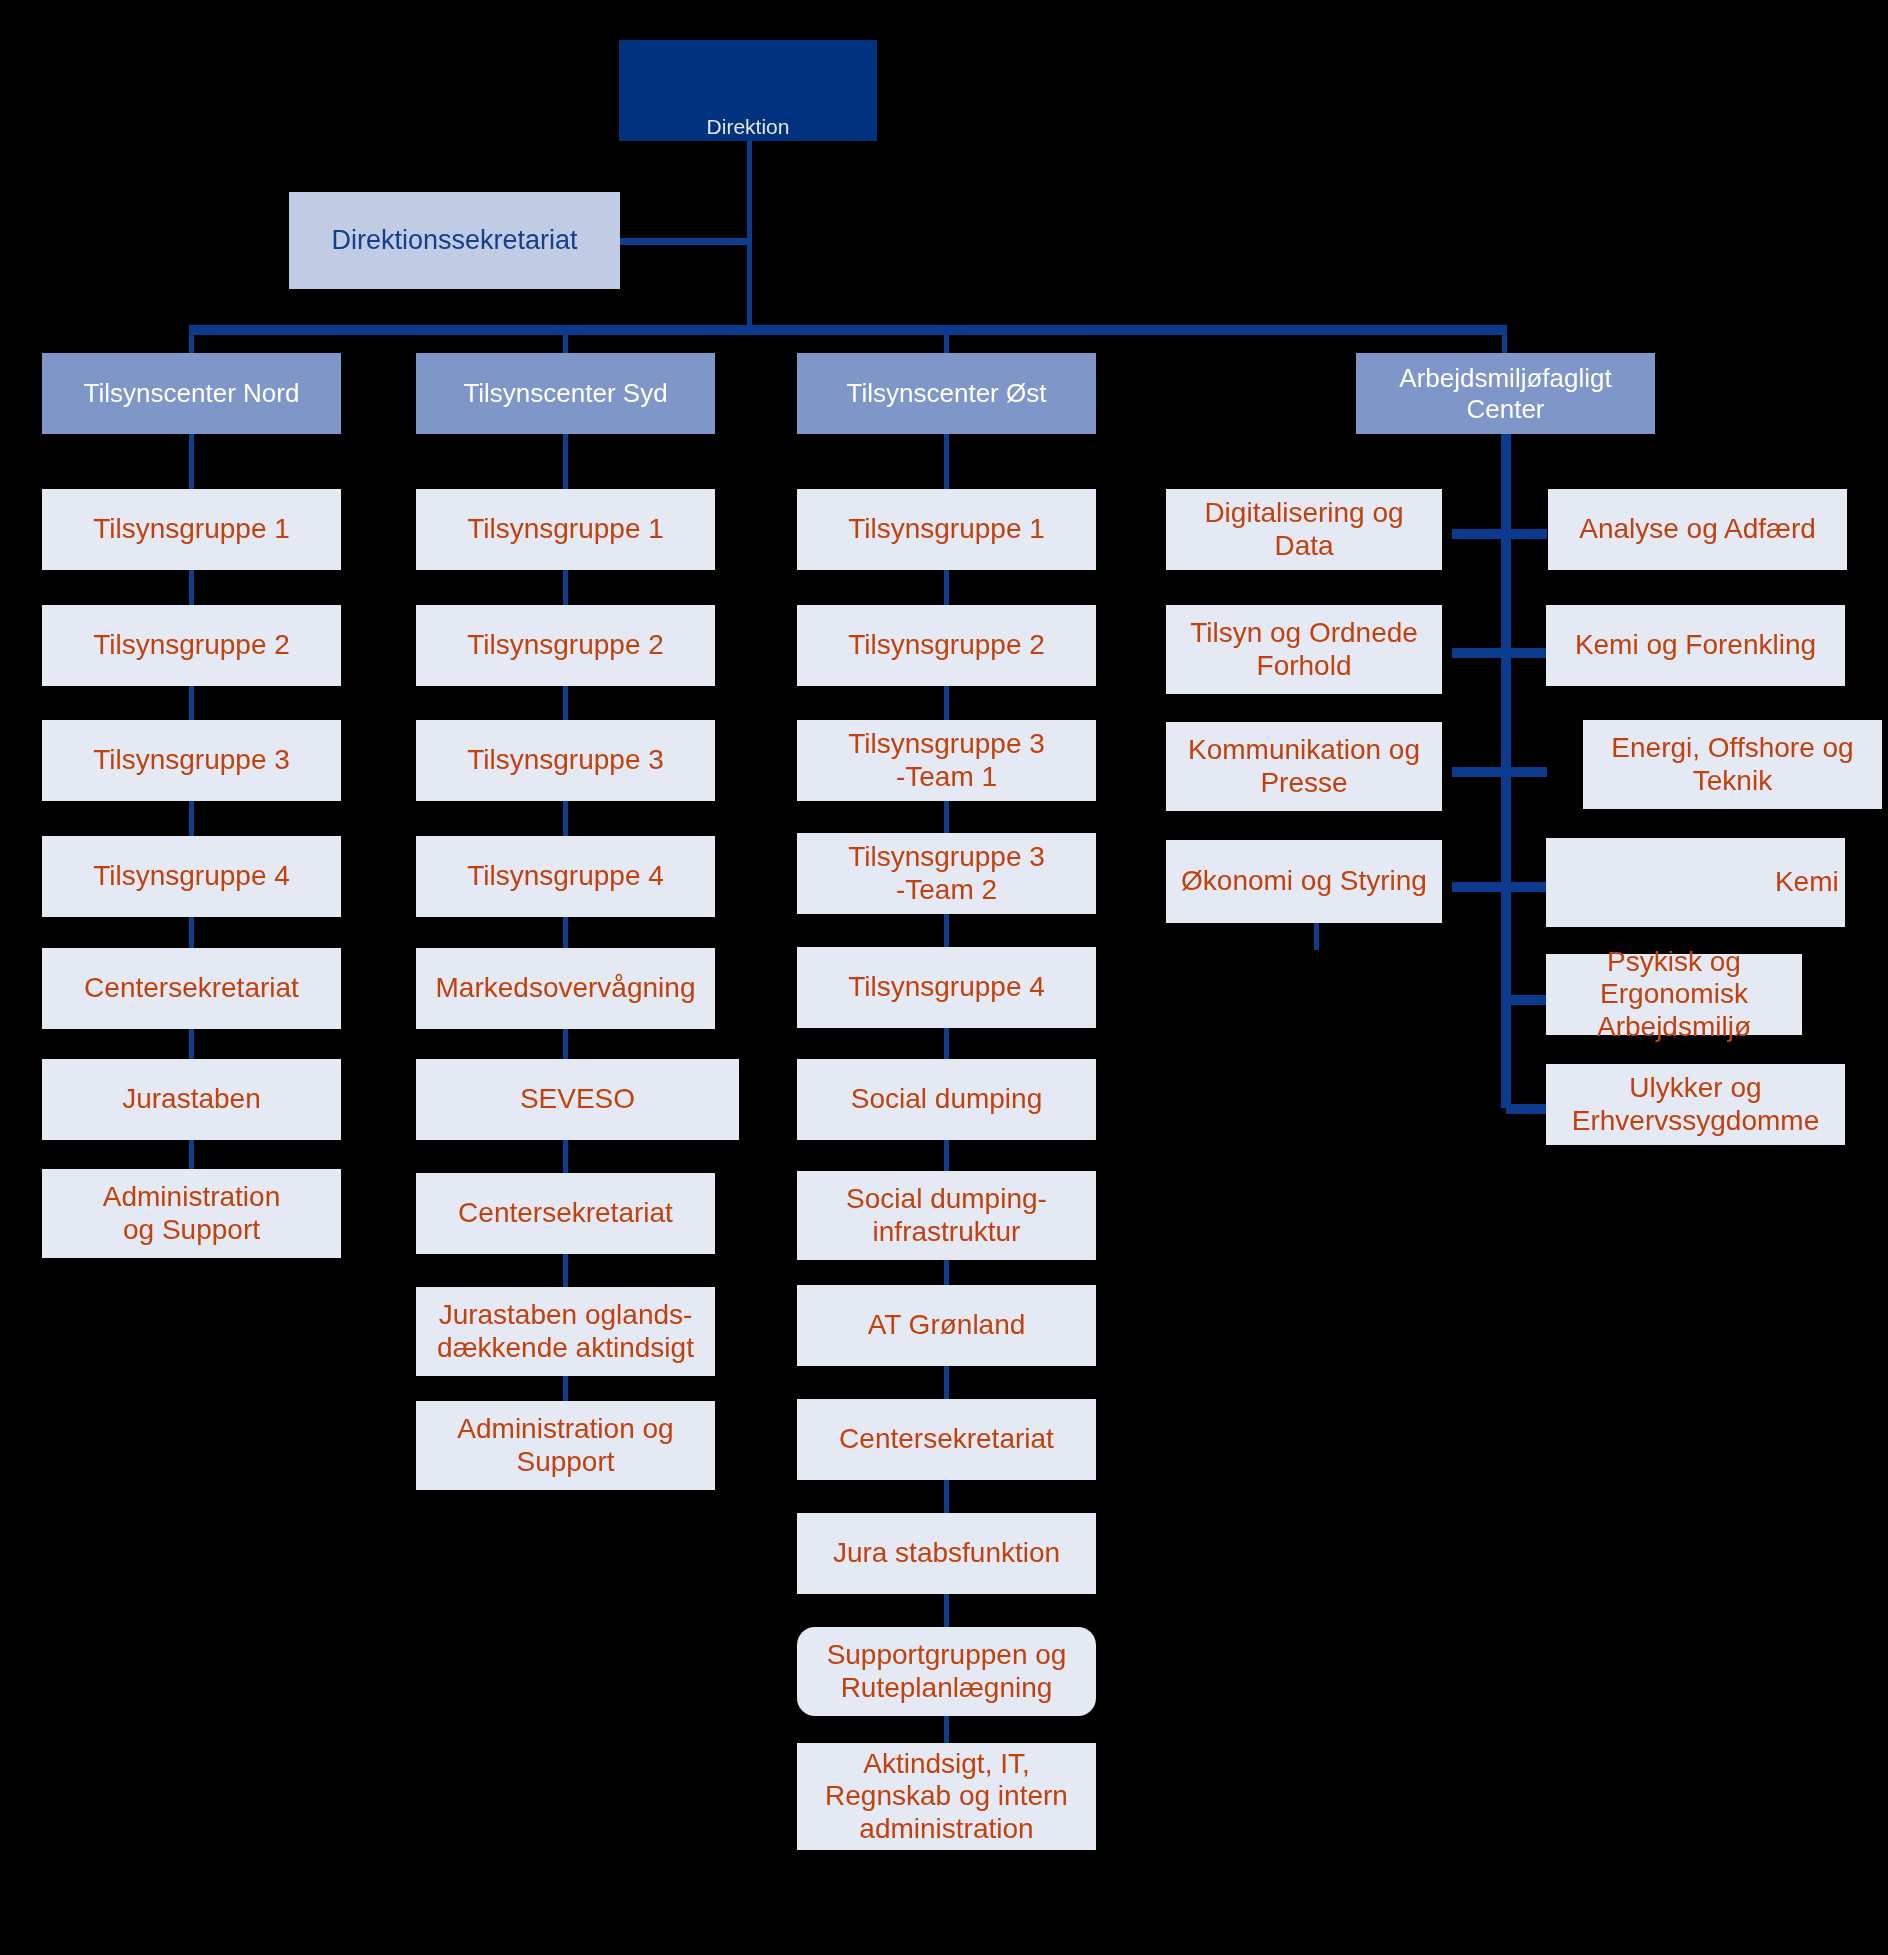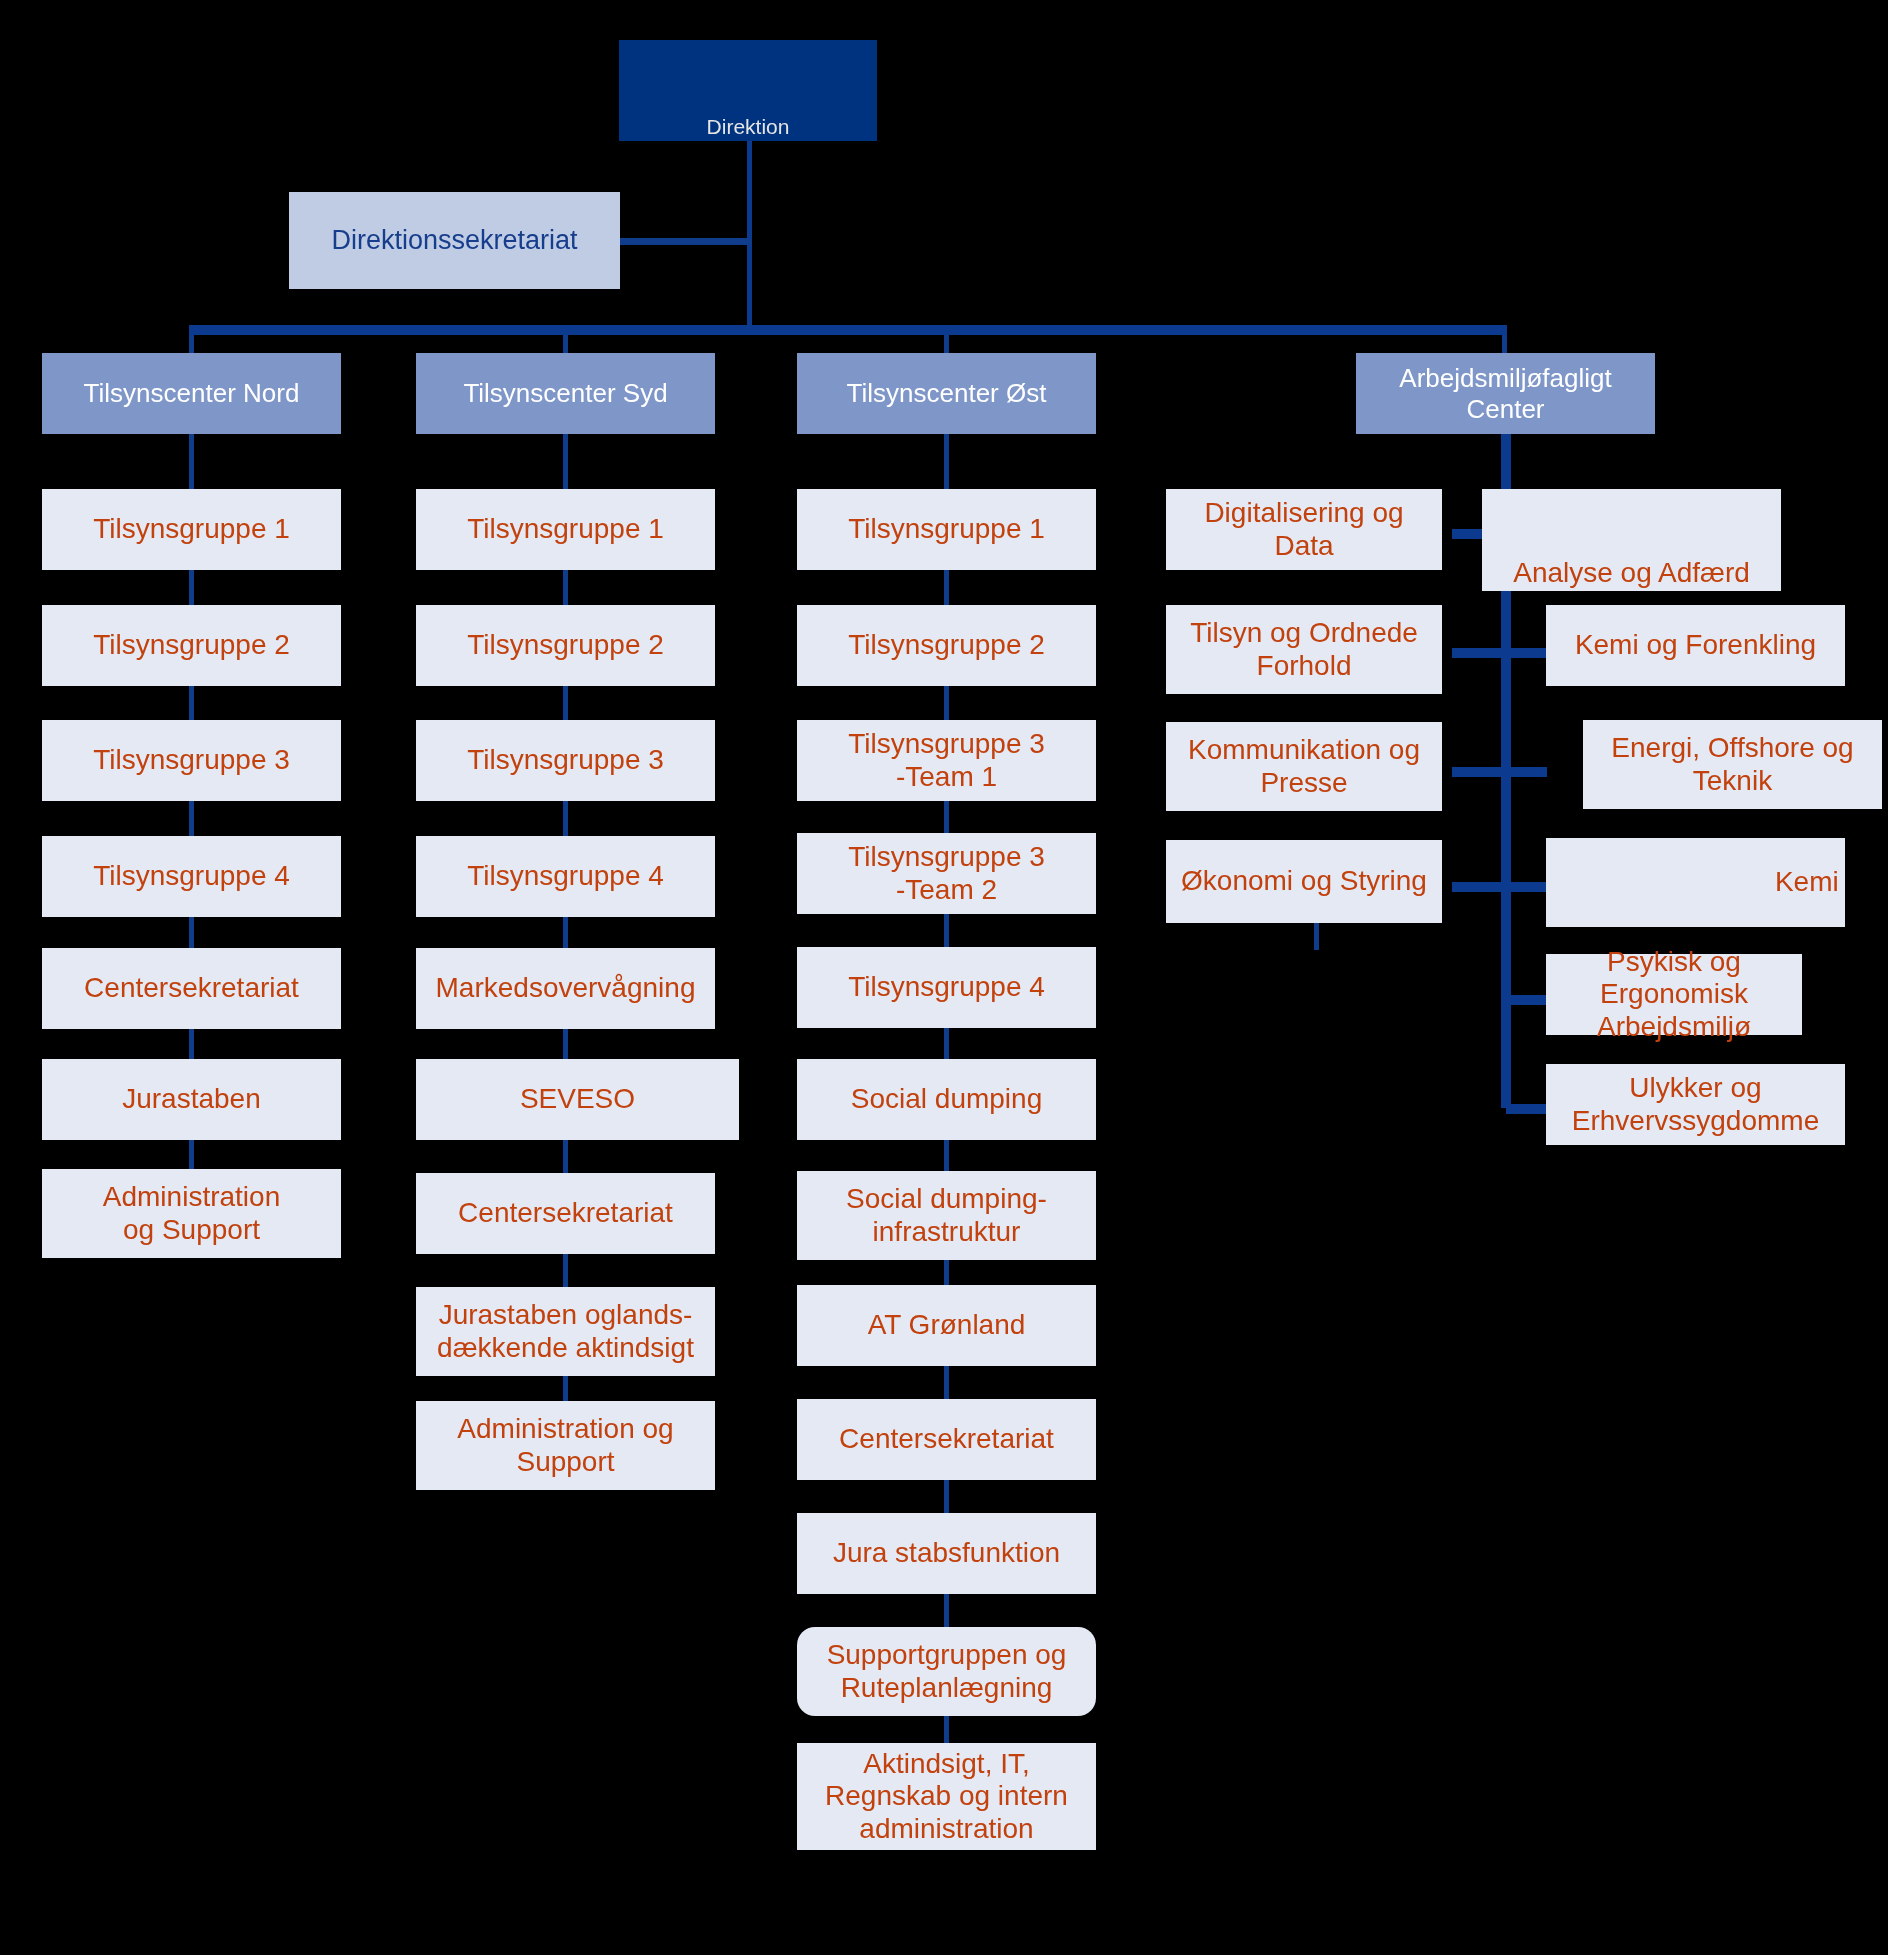--- a/index.html
+++ b/index.html
@@ -228,21 +228,21 @@
 Forhold</span>
     </div>
   <div class="box lvl-unit" style="left:1166px;top:722px;width:276px;height:89px;">
     <span>Kommunikation og
 Presse</span>
     </div>
   <div class="box lvl-unit" style="left:1166px;top:840px;width:276px;height:83px;">
     <span>Økonomi og Styring</span>
     </div>
 
-  <div class="box lvl-unit" style="left:1482px;top:489px;width:299px;height:102px;align-items:flex-end;">
+  <div class="box lvl-unit" style="left:1548px;top:489px;width:299px;height:81px;">
     <span>Analyse og Adfærd</span>
     </div>
   <div class="box lvl-unit" style="left:1546px;top:605px;width:299px;height:81px;">
     <span>Kemi og Forenkling</span>
     </div>
   <div class="box lvl-unit" style="left:1546px;top:720px;width:299px;height:89px;margin-left:37px;">
     <span>Energi, Offshore og
 Teknik</span>
     </div>
   <div class="box lvl-unit" style="left:1546px;top:838px;width:299px;height:89px;justify-content:flex-end;">

